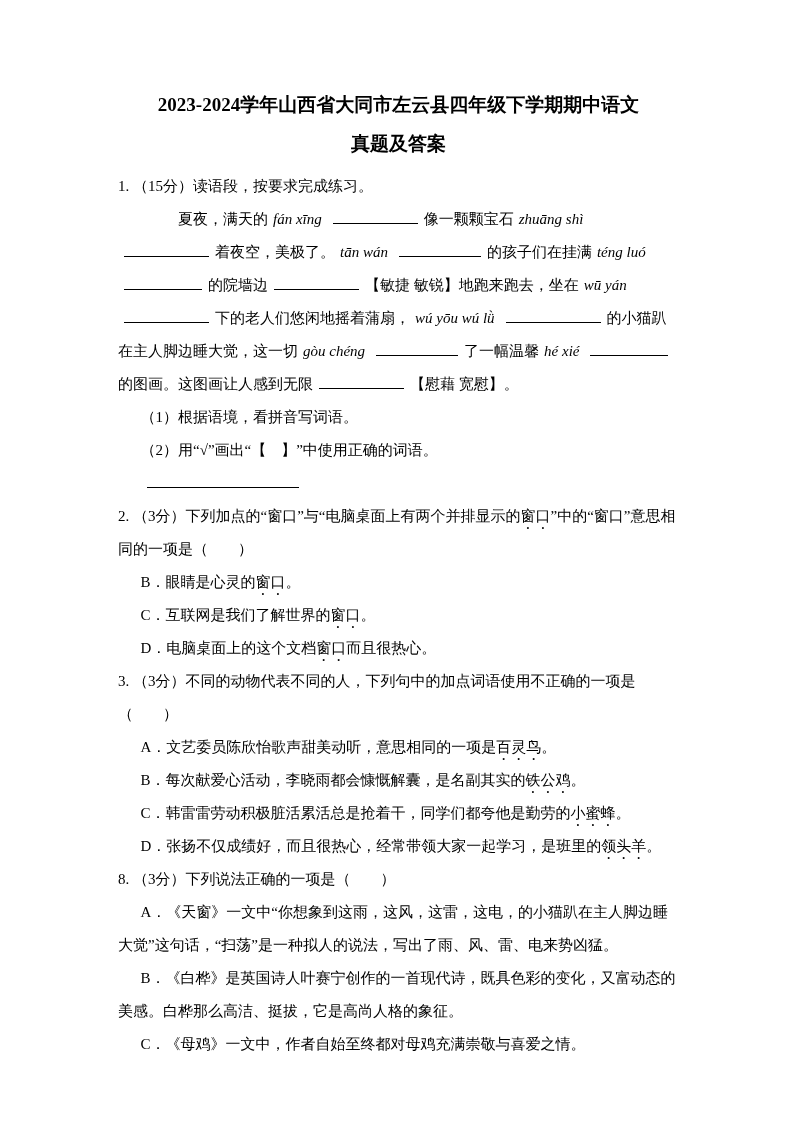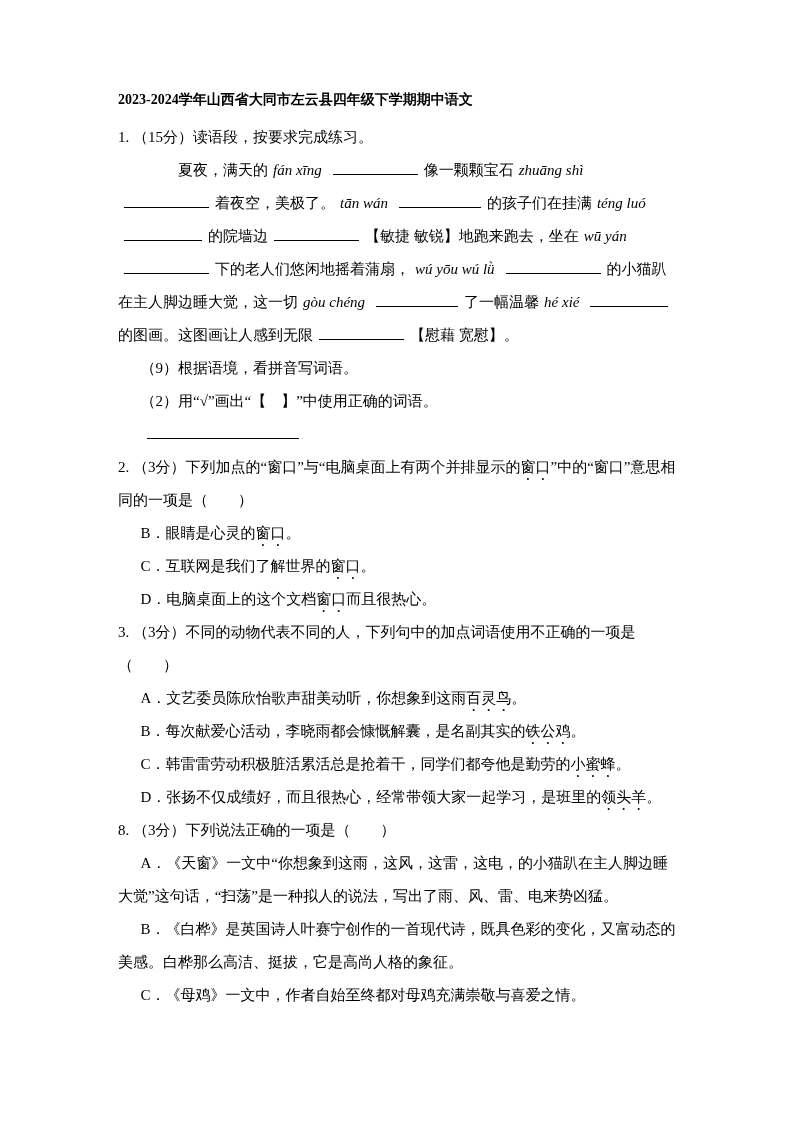--- a/index.html
+++ b/index.html
@@ -4,21 +4,21 @@
 <style>
   html,body{margin:0;padding:0;}
   body{
     width:793px;height:1122px;box-sizing:border-box;
     background:#ffffff;color:#000000;
     padding:86px 114px 30px 118px;
     font-family:"Liberation Serif","DejaVu Serif",serif;
     font-size:15px;line-height:2.2;overflow:hidden;
   }
   .title{
-    font-size:14px;font-weight:bold;line-height:2.05;
+    font-size:19px;font-weight:bold;text-align:center;line-height:2.05;
     margin:0 0 6px 0;
   }
   p{margin:0;padding:0;}
   .para{text-indent:4em;}
   .sub{text-indent:1.5em;}
   .option{text-indent:1.5em;}
   .py{font-style:italic;margin:0 5px;white-space:nowrap;}
   .blank{
     display:inline-block;height:0.95em;
     border-bottom:1px solid #000;margin:0 6px;
@@ -29,43 +29,44 @@
     text-emphasis:filled dot;
     text-emphasis-position:under right;
   }
   section{margin:0;}
 </style>
 </head>
 <body>
 
 <div class="title">
   <div>2023-2024学年山西省大同市左云县四年级下学期期中语文</div>
+  <div>真题及答案</div>
 </div>
 
 <section>
   <p class="q-stem">1. （15分）读语段，按要求完成练习。</p>
   <p class="para"><span>夏夜，满天的</span><span class="py">fán xīng</span><span class="blank" style="width: 85px;"></span><span>像一颗颗宝石</span><span class="py">zhuāng shì</span><span class="blank" style="width: 85px;"></span><span>着夜空，美极了。</span><span class="py">tān wán</span><span class="blank" style="width: 82px;"></span><span>的孩子们在挂满</span><span class="py">téng luó</span><span class="blank" style="width: 78px;"></span><span>的院墙边</span><span class="blank" style="width: 85px;"></span><span>【敏捷 敏锐】地跑来跑去，坐在</span><span class="py">wū yán</span><span class="blank" style="width: 85px;"></span><span>下的老人们悠闲地摇着蒲扇，</span><span class="py">wú yōu wú lǜ</span><span class="blank" style="width: 95px;"></span><span>的小猫趴在主人脚边睡大觉，这一切</span><span class="py">gòu chéng</span><span class="blank" style="width: 82px;"></span><span>了一幅温馨</span><span class="py">hé xié</span><span class="blank" style="width: 78px;"></span><span>的图画。这图画让人感到无限</span><span class="blank" style="width: 85px;"></span><span>【慰藉 宽慰】。</span></p>
-  <p class="sub">（9）根据语境，看拼音写词语。</p>
+  <p class="sub">（1）根据语境，看拼音写词语。</p>
   <p class="sub">（2）用“√”画出“【　】”中使用正确的词语。</p>
   <p class="sub"><span class="blank" style="width: 152px;"></span></p>
 </section>
 
 <section>
   <p class="q-stem"><span>2. （3分）下列加点的“窗口”与“电脑桌面上有两个并排显示的</span><span class="dotted">窗口</span><span>”中的“窗口”意思相同的一项是（　　）</span></p>
   <div>
       <p class="option"><span>B．眼睛是心灵的</span><span class="dotted">窗口</span><span>。</span></p>
       <p class="option"><span>C．互联网是我们了解世界的</span><span class="dotted">窗口</span><span>。</span></p>
       <p class="option"><span>D．电脑桌面上的这个文档</span><span class="dotted">窗口</span><span>而且很热心。</span></p>
     </div>
 </section>
 
 <section>
   <p class="q-stem">3. （3分）不同的动物代表不同的人，下列句中的加点词语使用不正确的一项是（　　）</p>
   <div>
-      <p class="option"><span>A．文艺委员陈欣怡歌声甜美动听，你想象到这雨</span><span class="dotted">百灵鸟</span><span>。</span></p>
+      <p class="option"><span>A．文艺委员陈欣怡歌声甜美动听，意思相同的一项是</span><span class="dotted">百灵鸟</span><span>。</span></p>
       <p class="option"><span>B．每次献爱心活动，李晓雨都会慷慨解囊，是名副其实的</span><span class="dotted">铁公鸡</span><span>。</span></p>
       <p class="option"><span>C．韩雷雷劳动积极脏活累活总是抢着干，同学们都夸他是勤劳的</span><span class="dotted">小蜜蜂</span><span>。</span></p>
       <p class="option"><span>D．张扬不仅成绩好，而且很热心，经常带领大家一起学习，是班里的</span><span class="dotted">领头羊</span><span>。</span></p>
     </div>
 </section>
 
 <section>
   <p class="q-stem">8. （3分）下列说法正确的一项是（　　）</p>
   <div>
       <p class="option">A．《天窗》一文中“你想象到这雨，这风，这雷，这电，的小猫趴在主人脚边睡大觉”这句话，“扫荡”是一种拟人的说法，写出了雨、风、雷、电来势凶猛。</p>

